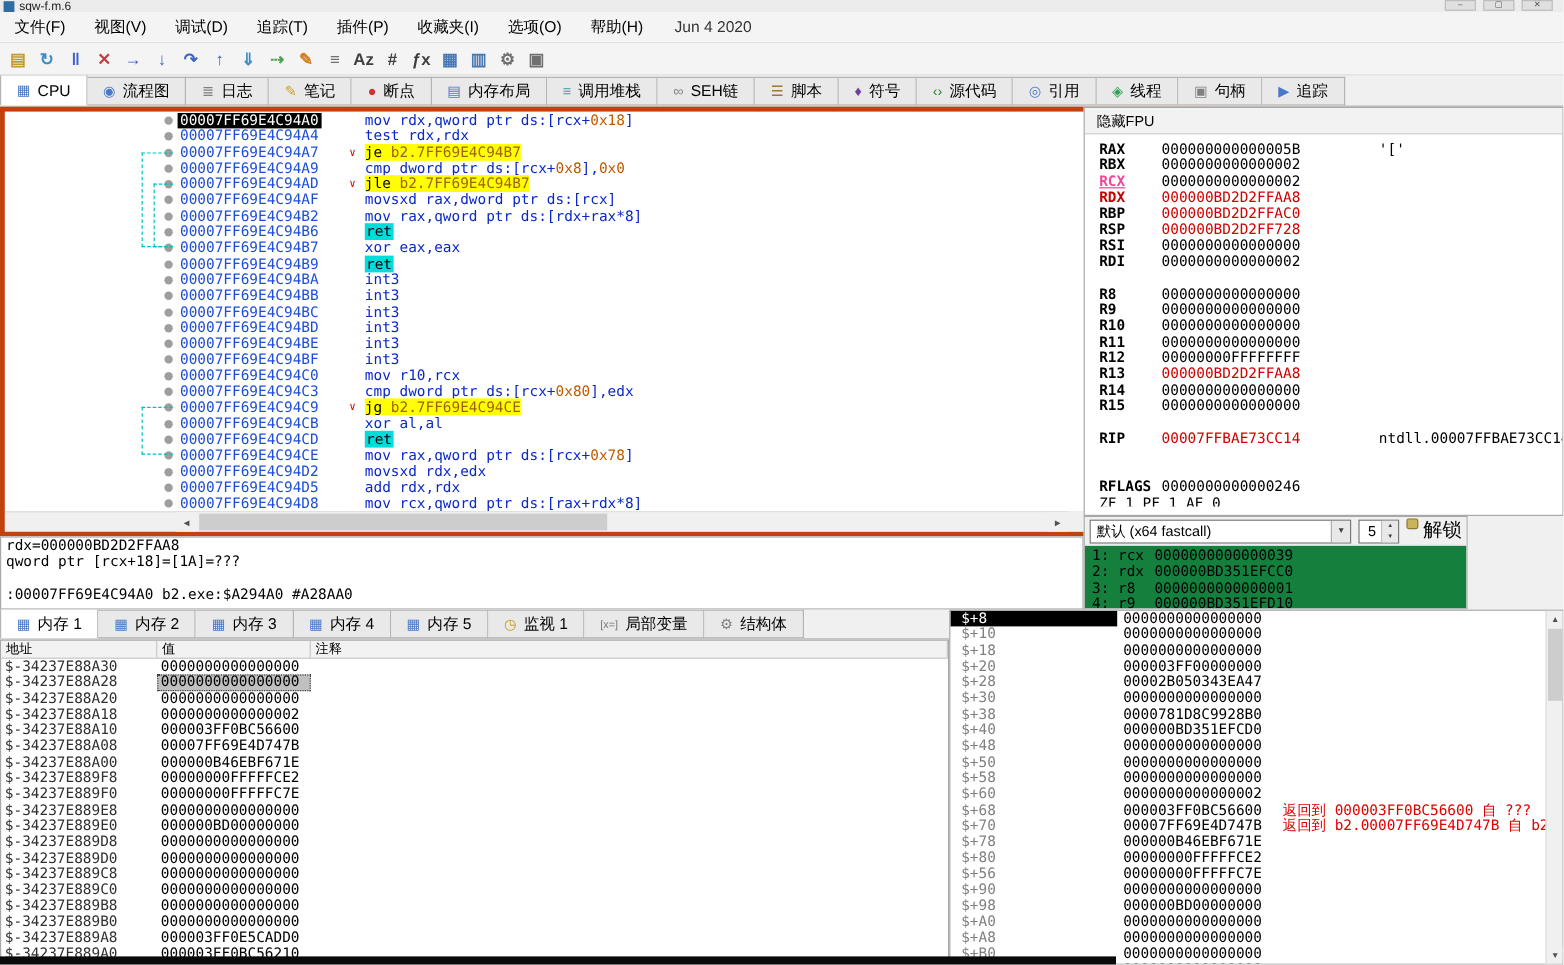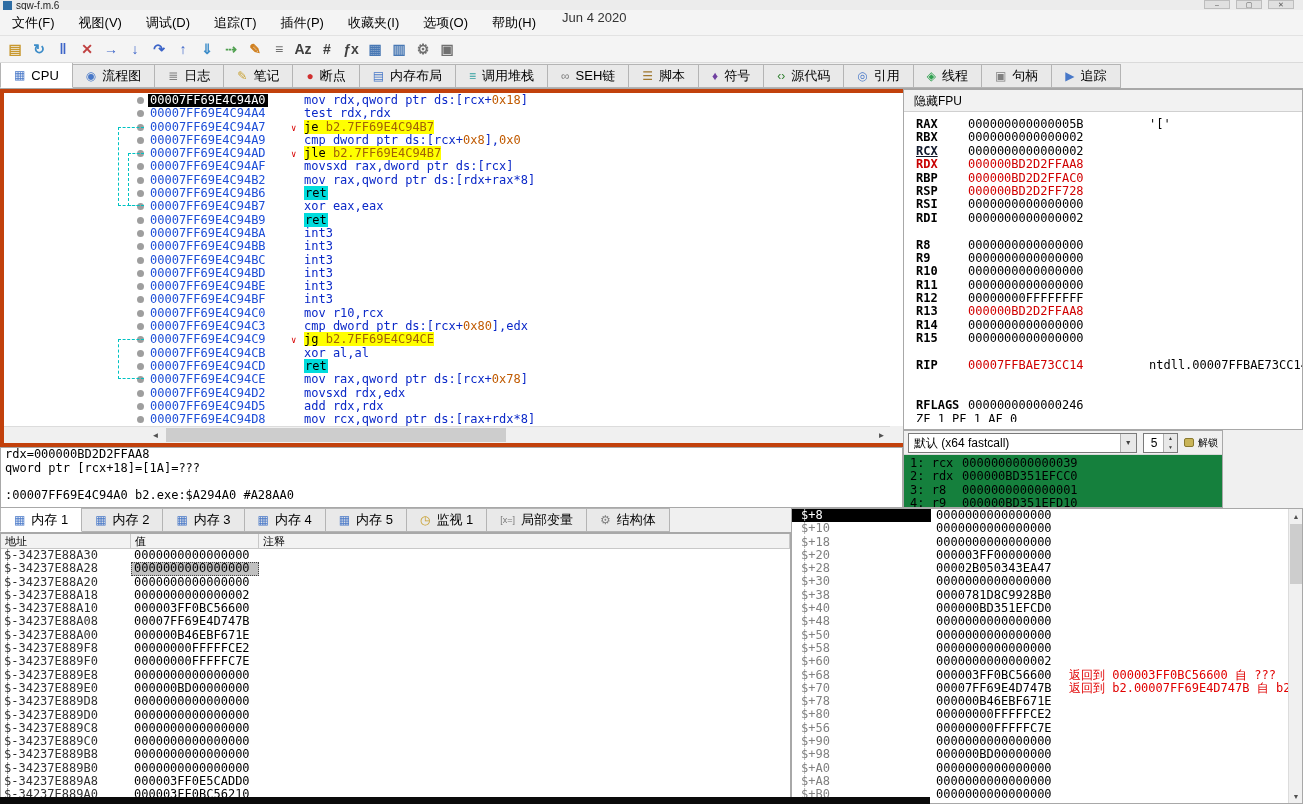--- a/index.html
+++ b/index.html
@@ -6,21 +6,21 @@
   body{background:#fff;font-family:"Liberation Sans",sans-serif}
   .app{position:relative;width:1303px;height:804px;background:#F0F0F0;overflow:hidden;font-size:13px;color:#000}
 
   
   .titlebar{position:absolute;left:0;top:0;width:1303px;height:10px;background:#ECECEC;overflow:hidden;display:flex;align-items:flex-start}
   .title-icon{width:9px;height:9px;background:#2E6DA4;margin:1px 4px 0 3px;display:inline-block}
   .title-text{font-size:10px;line-height:11px;color:#222}
   .win-btn{position:absolute;top:0;width:26px;height:9px;background:#E0E0E0;border:1px solid #BDBDBD;font-size:7px;line-height:7px;text-align:center;color:#555}
 
   
-  .menubar{position:absolute;left:0;top:10px;width:1303px;height:26px;background:#F4F4F4;display:flex;align-items:flex-start;border-bottom:1px solid #E2E2E2}
+  .menubar{position:absolute;left:0;top:10px;width:1303px;height:26px;background:#F4F4F4;display:flex;align-items:center;border-bottom:1px solid #E2E2E2}
   .menu-item{padding:4px 12px;white-space:nowrap}
   .build-date{margin-left:14px;color:#333;white-space:nowrap}
 
   
   .toolbar{position:absolute;left:0;top:36px;width:1303px;height:27px;background:#F4F4F4;display:flex;align-items:center;padding-left:3px;border-bottom:1px solid #DADADA}
   .tbtn{width:24px;height:23px;display:flex;align-items:center;justify-content:center;font-size:14px;font-weight:bold}
 
   
   .tabbar{position:absolute;left:0;top:63px;width:1303px;height:26px;background:#F0F0F0;display:flex;align-items:flex-end;border-bottom:1px solid #A8A8A8;overflow:hidden}
   .bottom-tabbar{position:absolute;left:0;top:508px;width:791px;height:25px;background:#F0F0F0;display:flex;align-items:flex-end;border-bottom:1px solid #A8A8A8;overflow:hidden}
@@ -58,36 +58,36 @@
   .hs-thumb{position:absolute;left:19px;top:1px;width:340px;height:14px;background:#CDCDCD}
   .corner{position:absolute;right:0;bottom:0;width:17px;height:17px;background:#F0F0F0}
 
   
   .reg-pane{position:absolute;left:903px;top:89px;width:400px;height:341px;background:#FFF;border:1px solid #A8A8A8;overflow:hidden}
   .reg-header{height:22px;background:#F2F2F2;border-bottom:1px solid #D0D0D0;font-size:12px;line-height:22px;padding-left:10px}
   .reg-list{position:absolute;left:0;top:22px;width:100%;height:310px;overflow:hidden;padding-top:6px;font-family:"DejaVu Sans Mono",monospace;font-size:12px}
   .rrow{position:relative;height:13.4px;line-height:13.4px;white-space:nowrap}
   .rspacer{height:13.4px}
   .rname{position:absolute;left:12px;font-weight:bold}
-  .nm-read{color:#0f172a;text-decoration:underline}
+  .nm-read{color:#ec4899;text-decoration:underline}
   .nm-write{color:#C80000;}
   .rval{position:absolute;left:64px}
   .changed{color:#D00000}
   .rextra{position:absolute;left:245px;color:#000}
   .flagsline{position:absolute;left:12px}
 
   
   .fastcall-pane{position:absolute;left:903px;top:430px;width:320px;height:78px;background:#FFF;border:1px solid #A8A8A8;overflow:hidden}
   .fc-header{height:24px;background:#F0F0F0;border-bottom:1px solid #D8D8D8;display:flex;align-items:center;gap:6px;padding:0 4px}
   .combo{position:relative;width:286px;height:20px;background:#FFF;border:1px solid #7A7A7A;font-size:12px;line-height:18px;padding-left:5px;white-space:nowrap;overflow:hidden}
   .combo-arrow{position:absolute;right:0;top:0;width:16px;height:18px;background:#E8E8E8;border-left:1px solid #B0B0B0;font-size:7px;line-height:18px;text-align:center;color:#404040}
   .spin{position:relative;width:42px;height:20px;background:#FFF;border:1px solid #7A7A7A;font-size:12px;line-height:18px;padding-left:7px}
   .spin-btns{position:absolute;right:0;top:0;width:14px;height:18px;border-left:1px solid #B0B0B0;display:flex;flex-direction:column}
   .spin-btns span{flex:1;font-size:5px;line-height:9px;text-align:center;color:#404040;background:#E8E8E8}
-  .unlock{display:flex;align-items:center;gap:4px;font-size:10px;white-space:nowrap}
+  .unlock{display:flex;align-items:flex-start;gap:4px;font-size:16px;white-space:nowrap}
   .lock-icon{width:10px;height:9px;background:#C9B458;border:1px solid #8A7A30;border-radius:2px}
   .fastcall-args{position:absolute;left:0;top:24px;width:100%;bottom:0;background:#15803d;font-family:"DejaVu Sans Mono",monospace;font-size:12px;padding-top:2px}
   .fcrow{height:13.3px;line-height:13.3px;padding-left:6px;white-space:nowrap}
   .fc-label{display:inline-block;width:52px}
 
   
   .info-pane{position:absolute;left:0;top:447px;width:903px;height:61px;background:#FFF;border:1px solid #A8A8A8;font-family:"DejaVu Sans Mono",monospace;font-size:12px;overflow:hidden}
   .info-line{height:13.5px;line-height:13.5px;padding-left:4px;white-space:pre}
   .addr-line{position:absolute;left:0;bottom:5px;width:100%}
 

